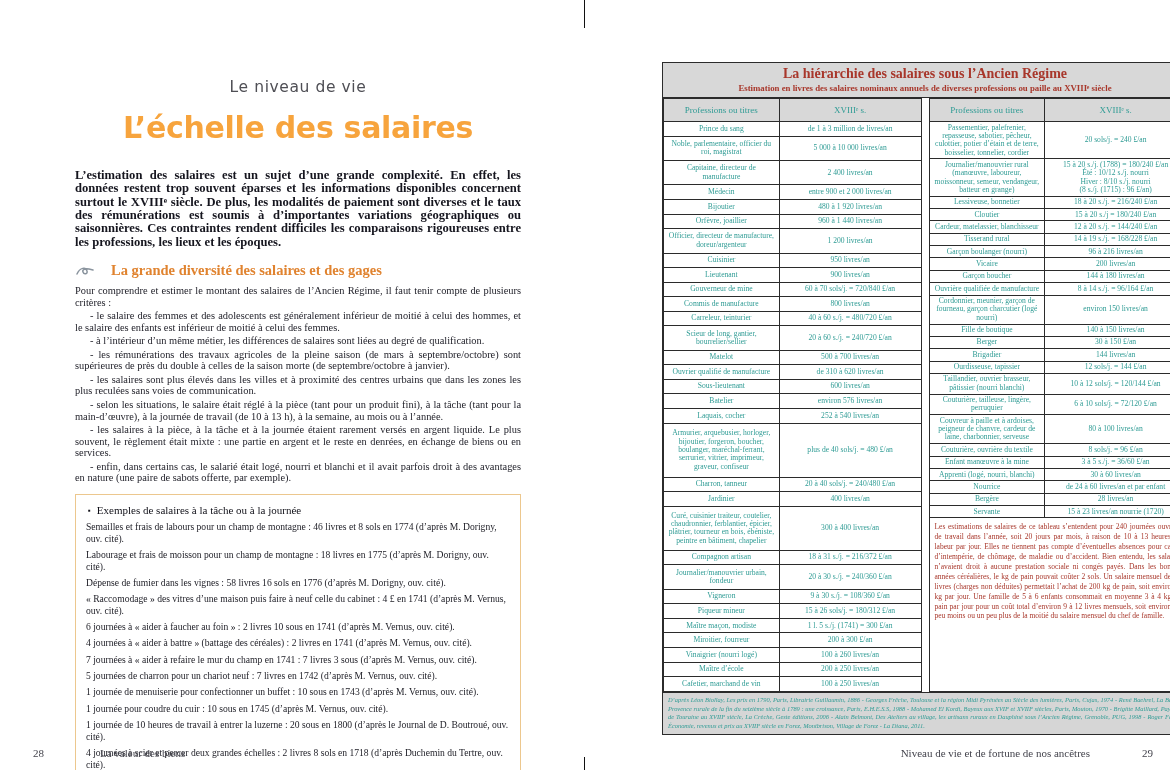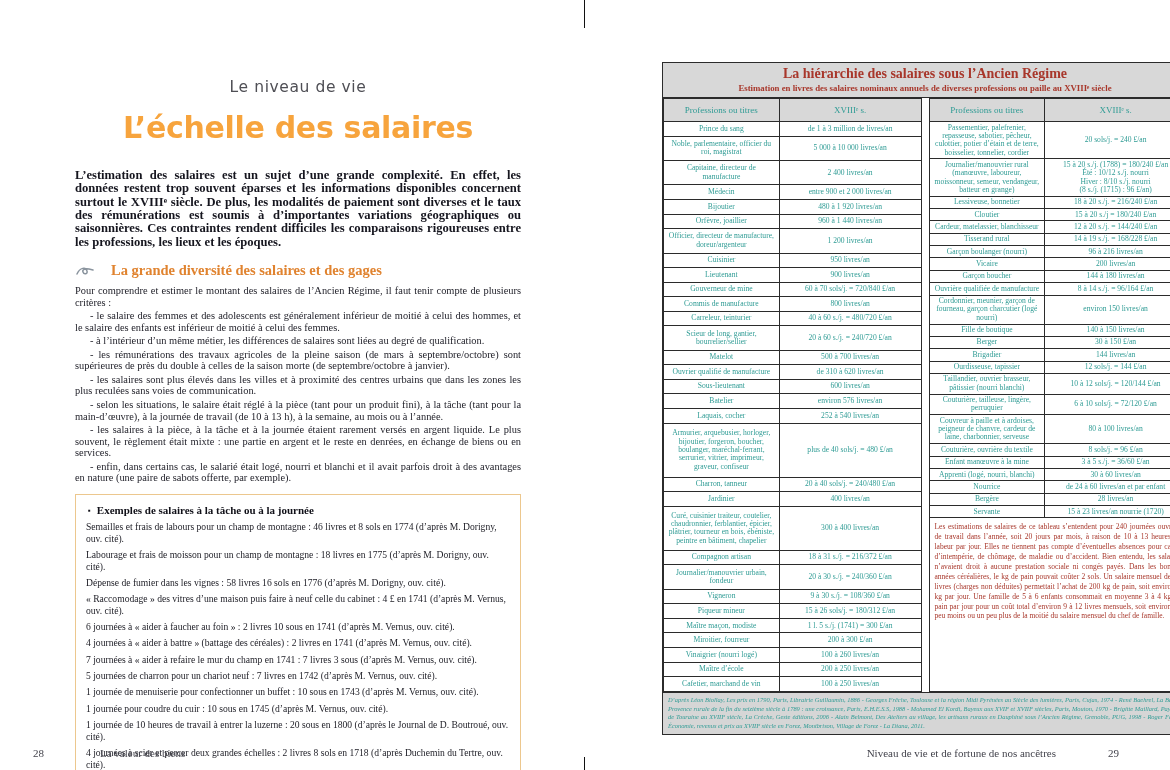--- a/index.html
+++ b/index.html
@@ -16,28 +16,28 @@
   .title{margin:14px 0 0 0;text-align:center;font-family:"DejaVu Sans",sans-serif;
          font-weight:bold;font-size:30px;letter-spacing:-.3px;color:#f7a43d;}
   .intro{margin:24px 0 0 0;font-weight:bold;font-size:12.6px;line-height:1.06;
          text-align:justify;color:#15151e;}
   .section-heading{margin:13px 0 6px 0;display:flex;align-items:center;gap:16px;}
   .fleuron{display:inline-flex;width:20px;flex:0 0 20px;}
   .section-heading-text{font-weight:bold;font-size:14.5px;color:#e0832f;}
   .body-para{margin:0 0 2px 0;font-size:10.4px;line-height:1.11;text-align:justify;}
   .body-para.indent{text-indent:15px;}
   .example-box{margin-top:10px;border:1.5px solid #ecc78e;padding:7px 10px 8px 10px;}
-  .box-title{font-weight:bold;font-size:11px;margin:2px 0 5px 0;color:#101018;}
+  .box-title{font-weight:normal;font-size:11px;margin:2px 0 5px 0;color:#101018;}
   .box-bullet{font-size:8px;margin:0 6px 0 2px;vertical-align:1px;}
   .box-item{font-size:9.6px;line-height:1.22;margin:0 0 4.6px 0;color:#1c1c24;}
 
   .footer{position:absolute;top:747px;font-size:11px;color:#43434c;}
   .footer-left{left:33px;}
   .footer-left .foottext{margin-left:56px;}
-  .footer-right{right:51px;text-align:right;}
+  .footer-right{right:17px;text-align:right;}
   .footer-right .foottext{margin-right:52px;}
 
   
   .page-right{position:absolute;left:662px;top:62px;width:526px;}
   .salary-table{border:1.5px solid #2b2b2b;background:#fff;}
   .table-title-band{background:#d8d8d8;border-bottom:1.5px solid #2b2b2b;
                     text-align:center;padding:3px 4px 4px 4px;}
   .table-title{font-weight:bold;font-size:14px;color:#a8372b;}
   .table-subtitle{font-weight:bold;font-size:8.8px;color:#a8372b;margin-top:1px;}
   .halves{display:flex;gap:7px;height:594px;background:#fff;}

